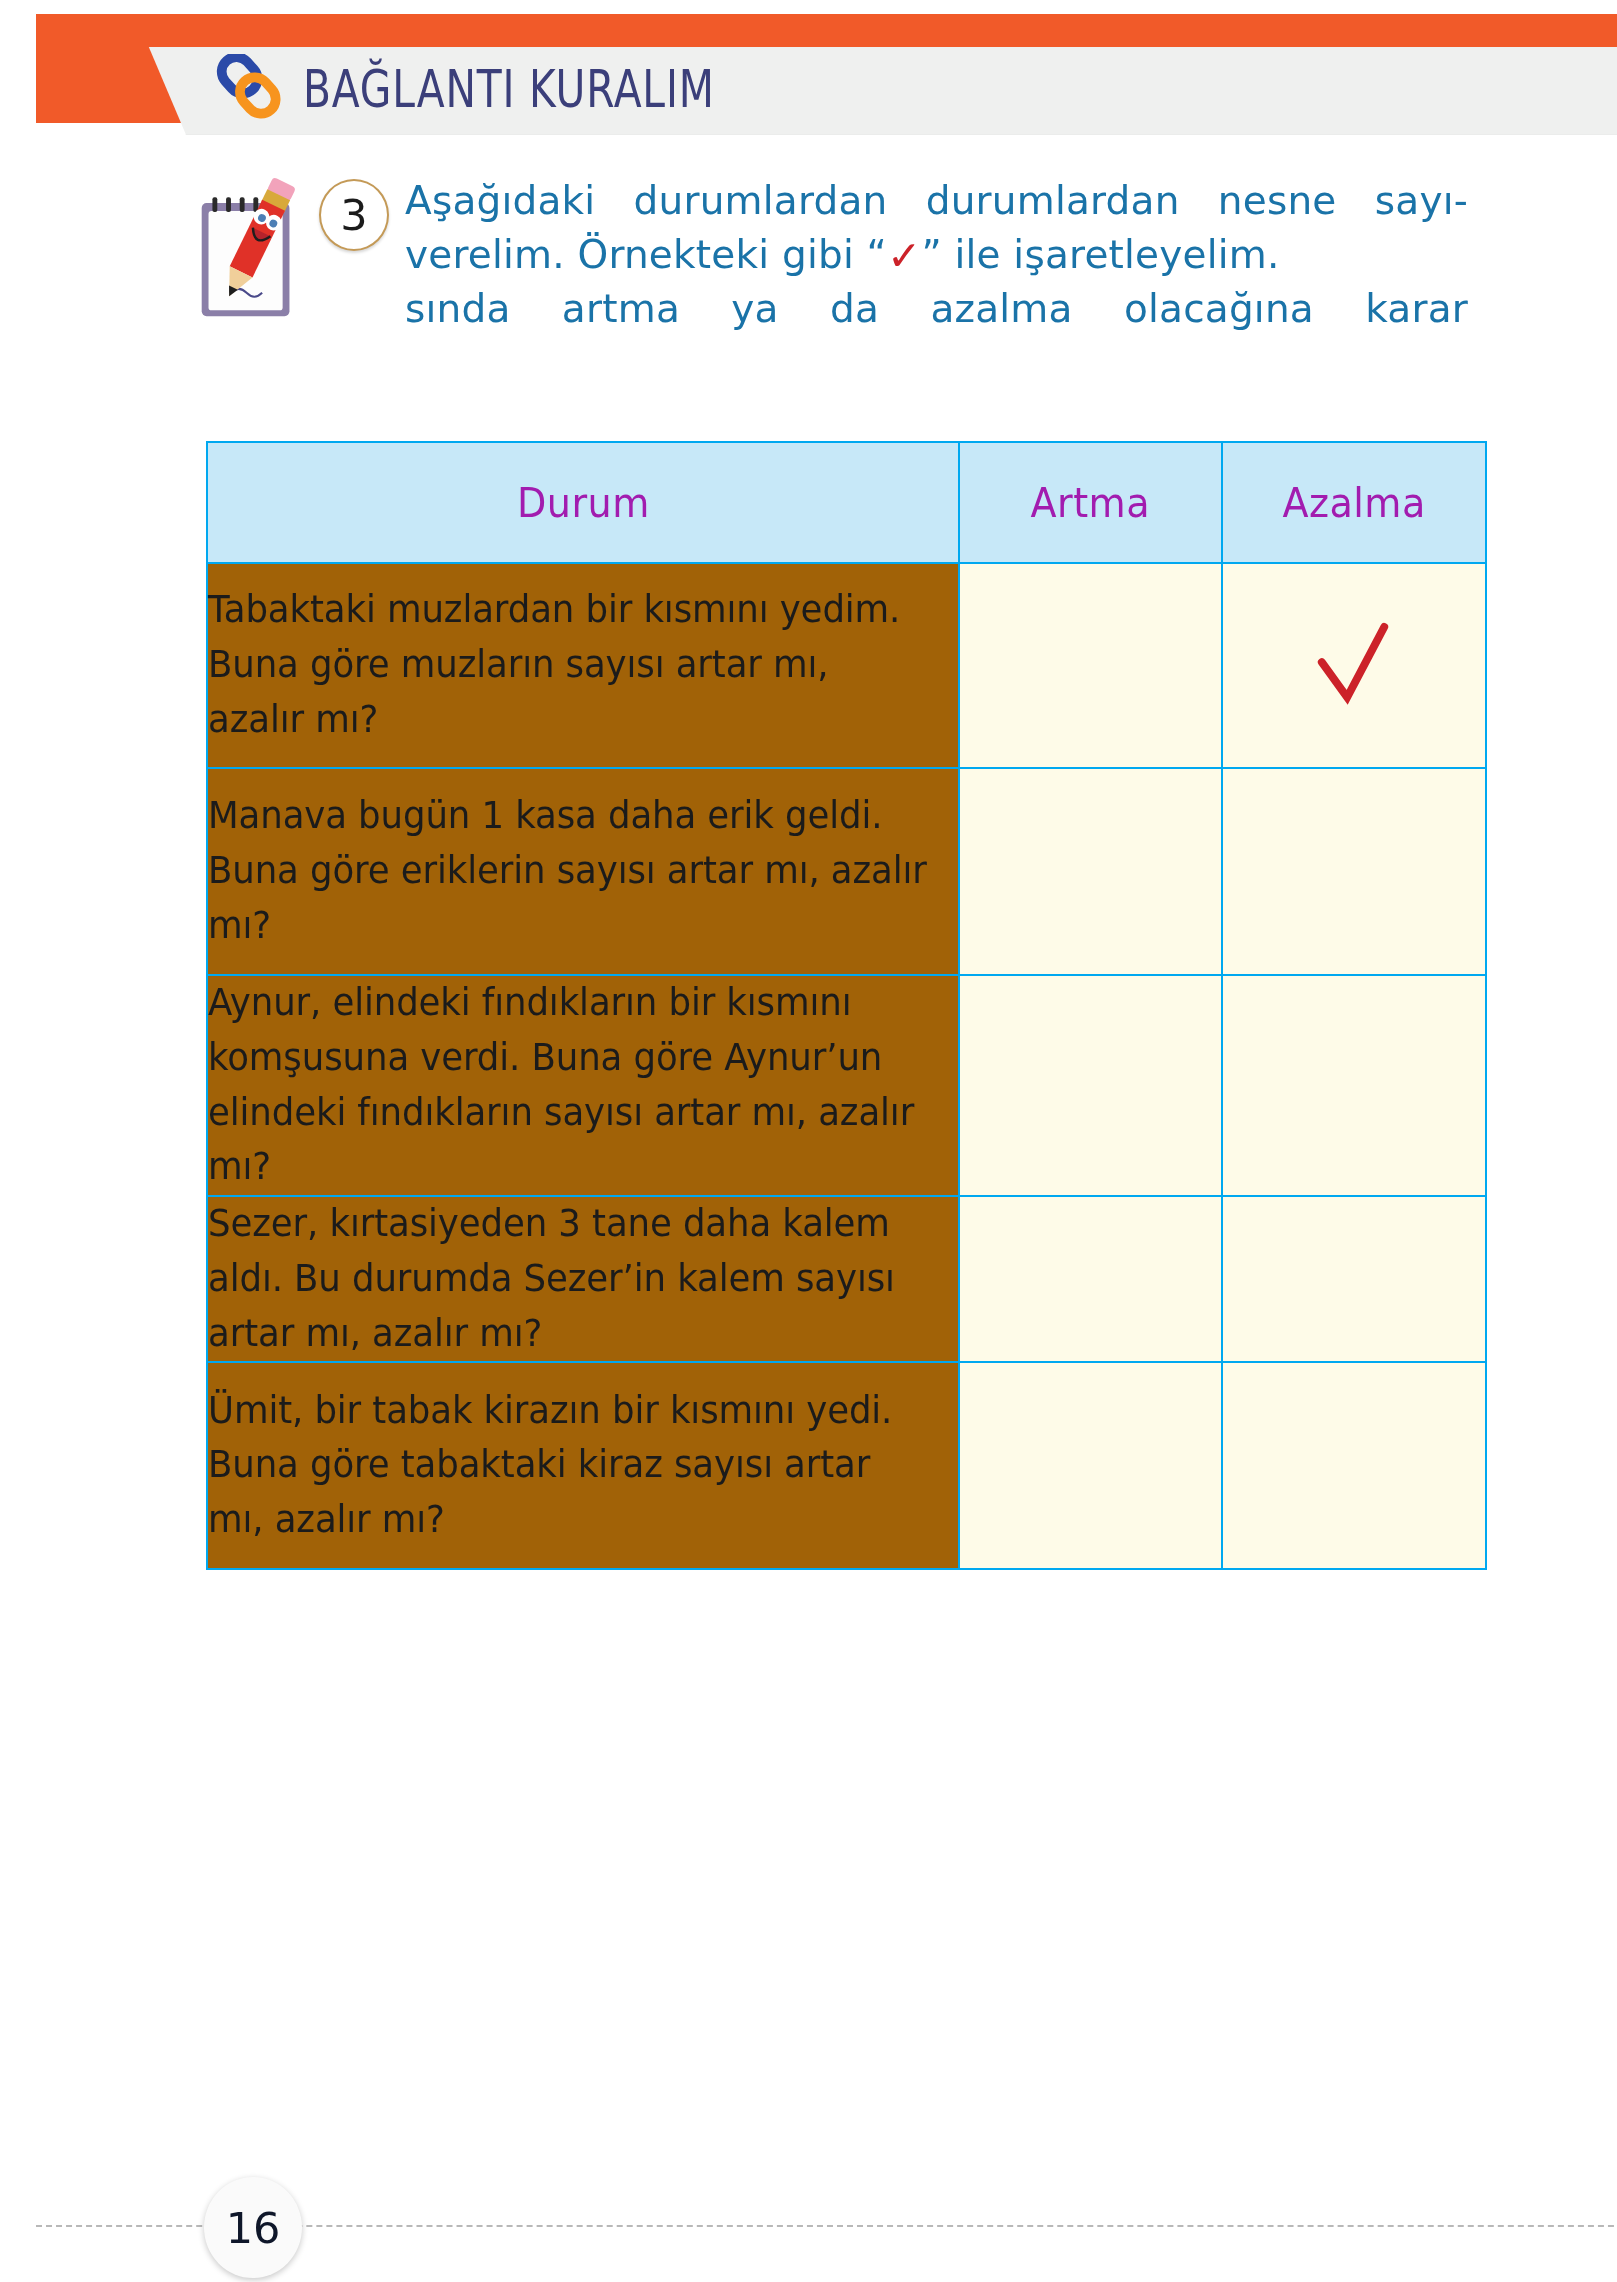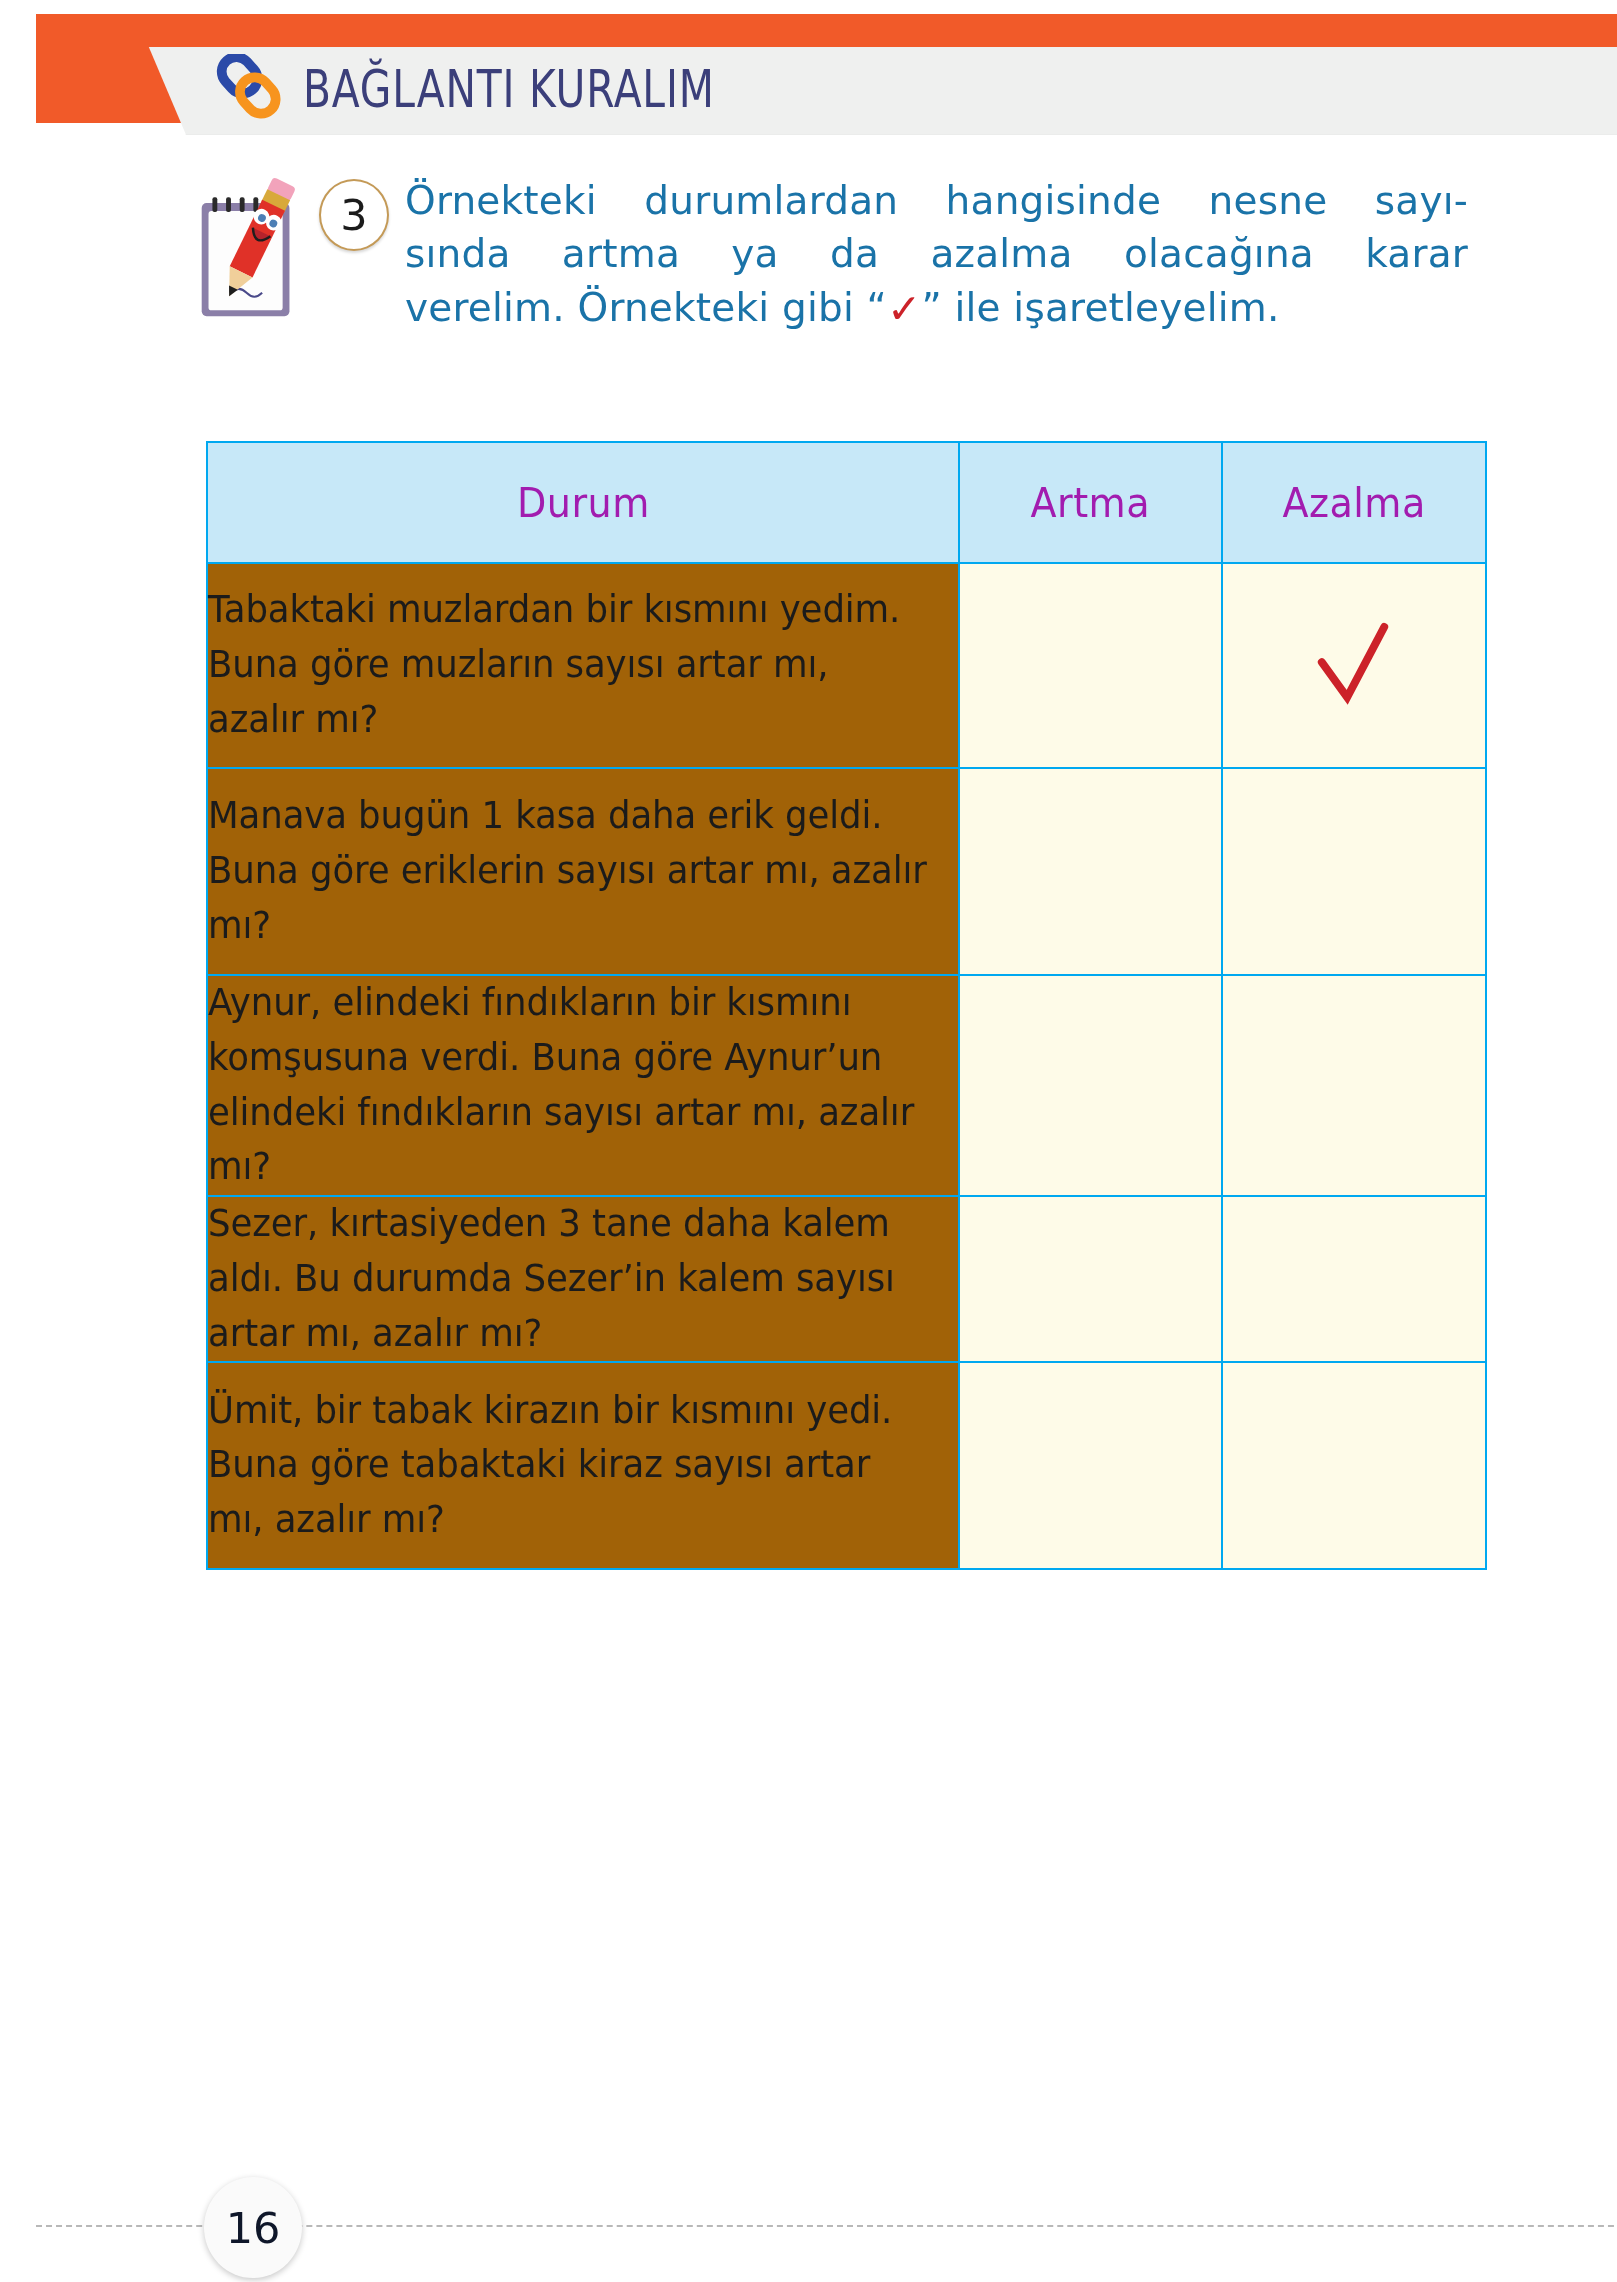--- a/index.html
+++ b/index.html
@@ -259,23 +259,23 @@
         <circle cx="70" cy="49" r="4" fill="#4d7fb5"></circle>
         <circle cx="83" cy="49" r="4" fill="#4d7fb5"></circle>
         <path d="M66 62 q10 16 20 0 q-10 6 -20 0 z" fill="#ffffff"></path>
         <path d="M66 62 q10 18 20 0" stroke="#1e1e1e" stroke-width="2.5" fill="#b5232c"></path>
       </g>
     </svg>
 
     <div class="q-number">3</div>
 
     <div class="instr-text">
-      <span class="l">Örnekteki durumlardan hangisinde nesne sayı-</span>
+      <span class="l">Aşağıdaki durumlardan durumlardan nesne sayı-</span>
+      <span class="l last"><span>verelim. Örnekteki gibi “</span><span class="redcheck-inline">✓</span><span>” ile işaretleyelim.</span></span>
       <span class="l">sında artma ya da azalma olacağına karar</span>
-      <span class="l last"><span>verelim. Örnekteki gibi “</span><span class="redcheck-inline">✓</span><span>” ile işaretleyelim.</span></span>
     </div>
   </div>
 
   <table class="tbl">
     <colgroup>
       <col class="col-durum">
         <col class="col-artma">
         <col class="col-azalma">
     </colgroup>
     <thead>

